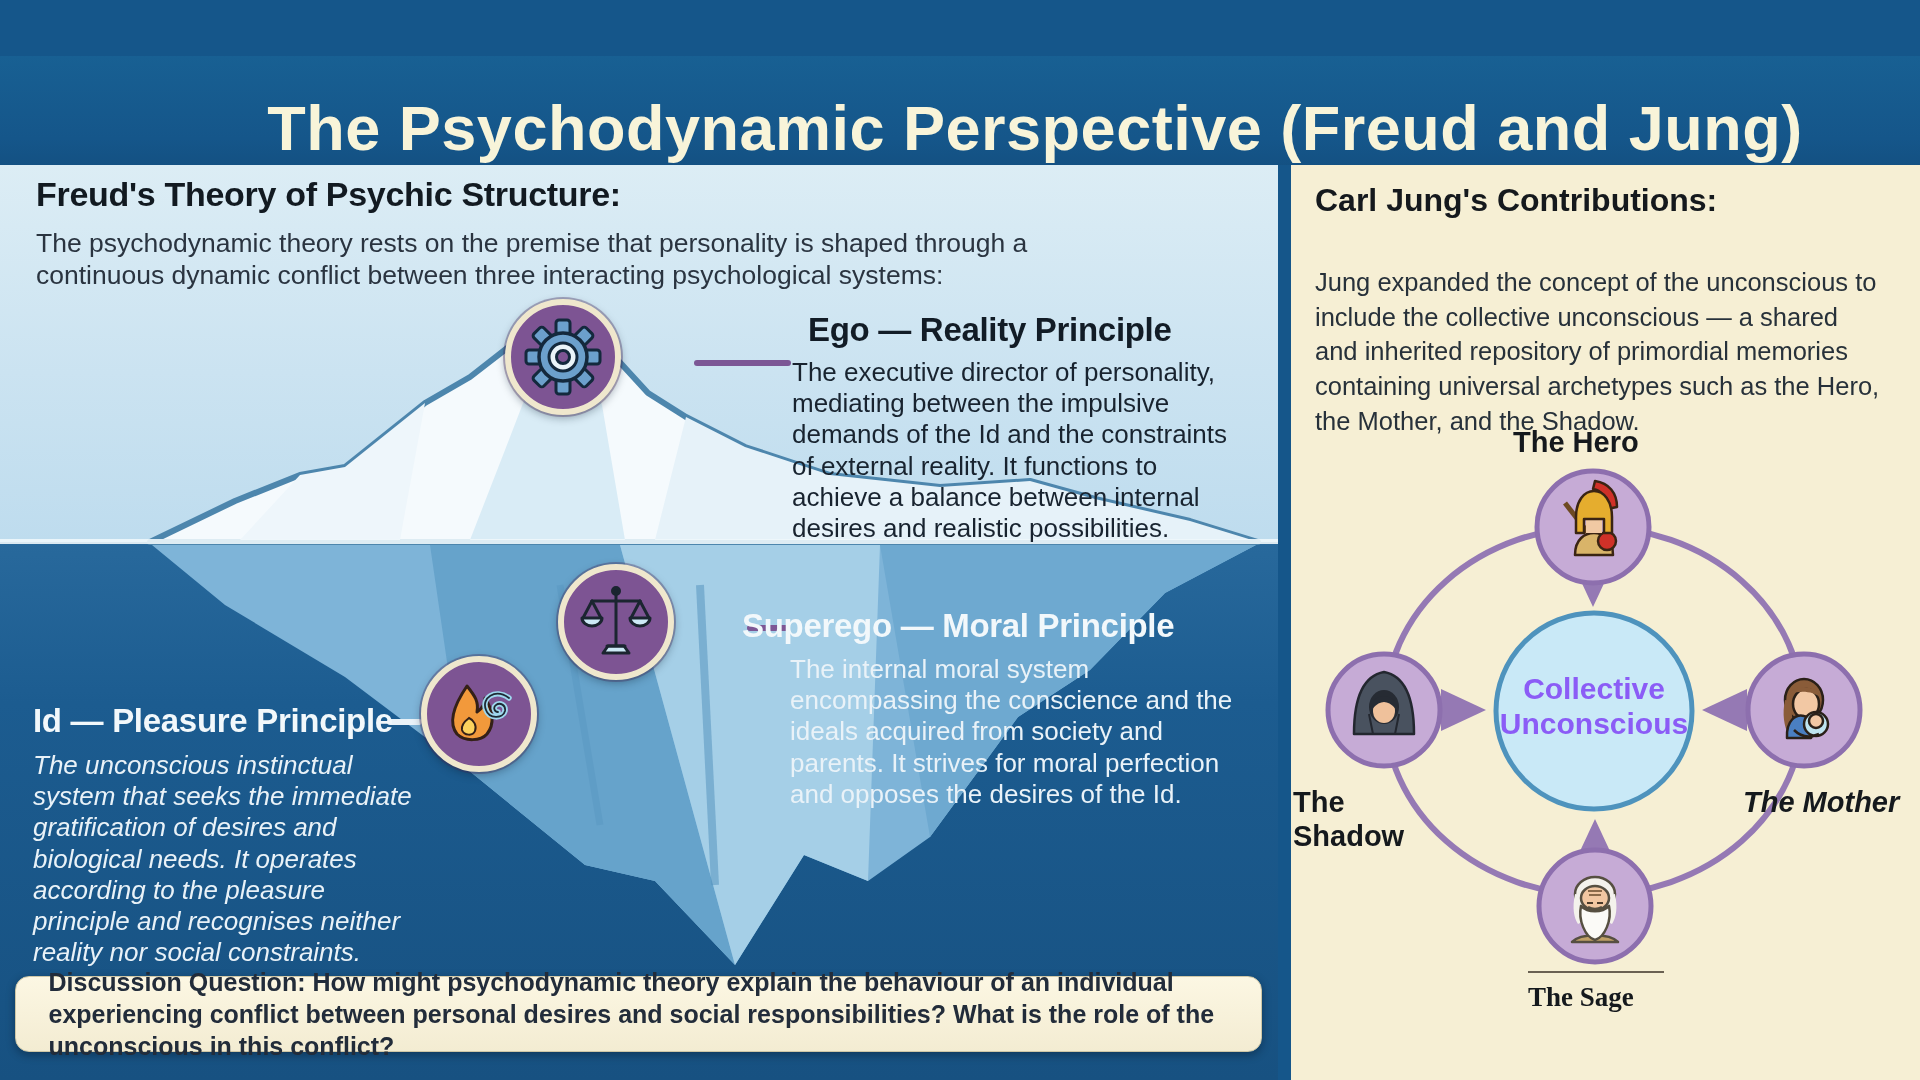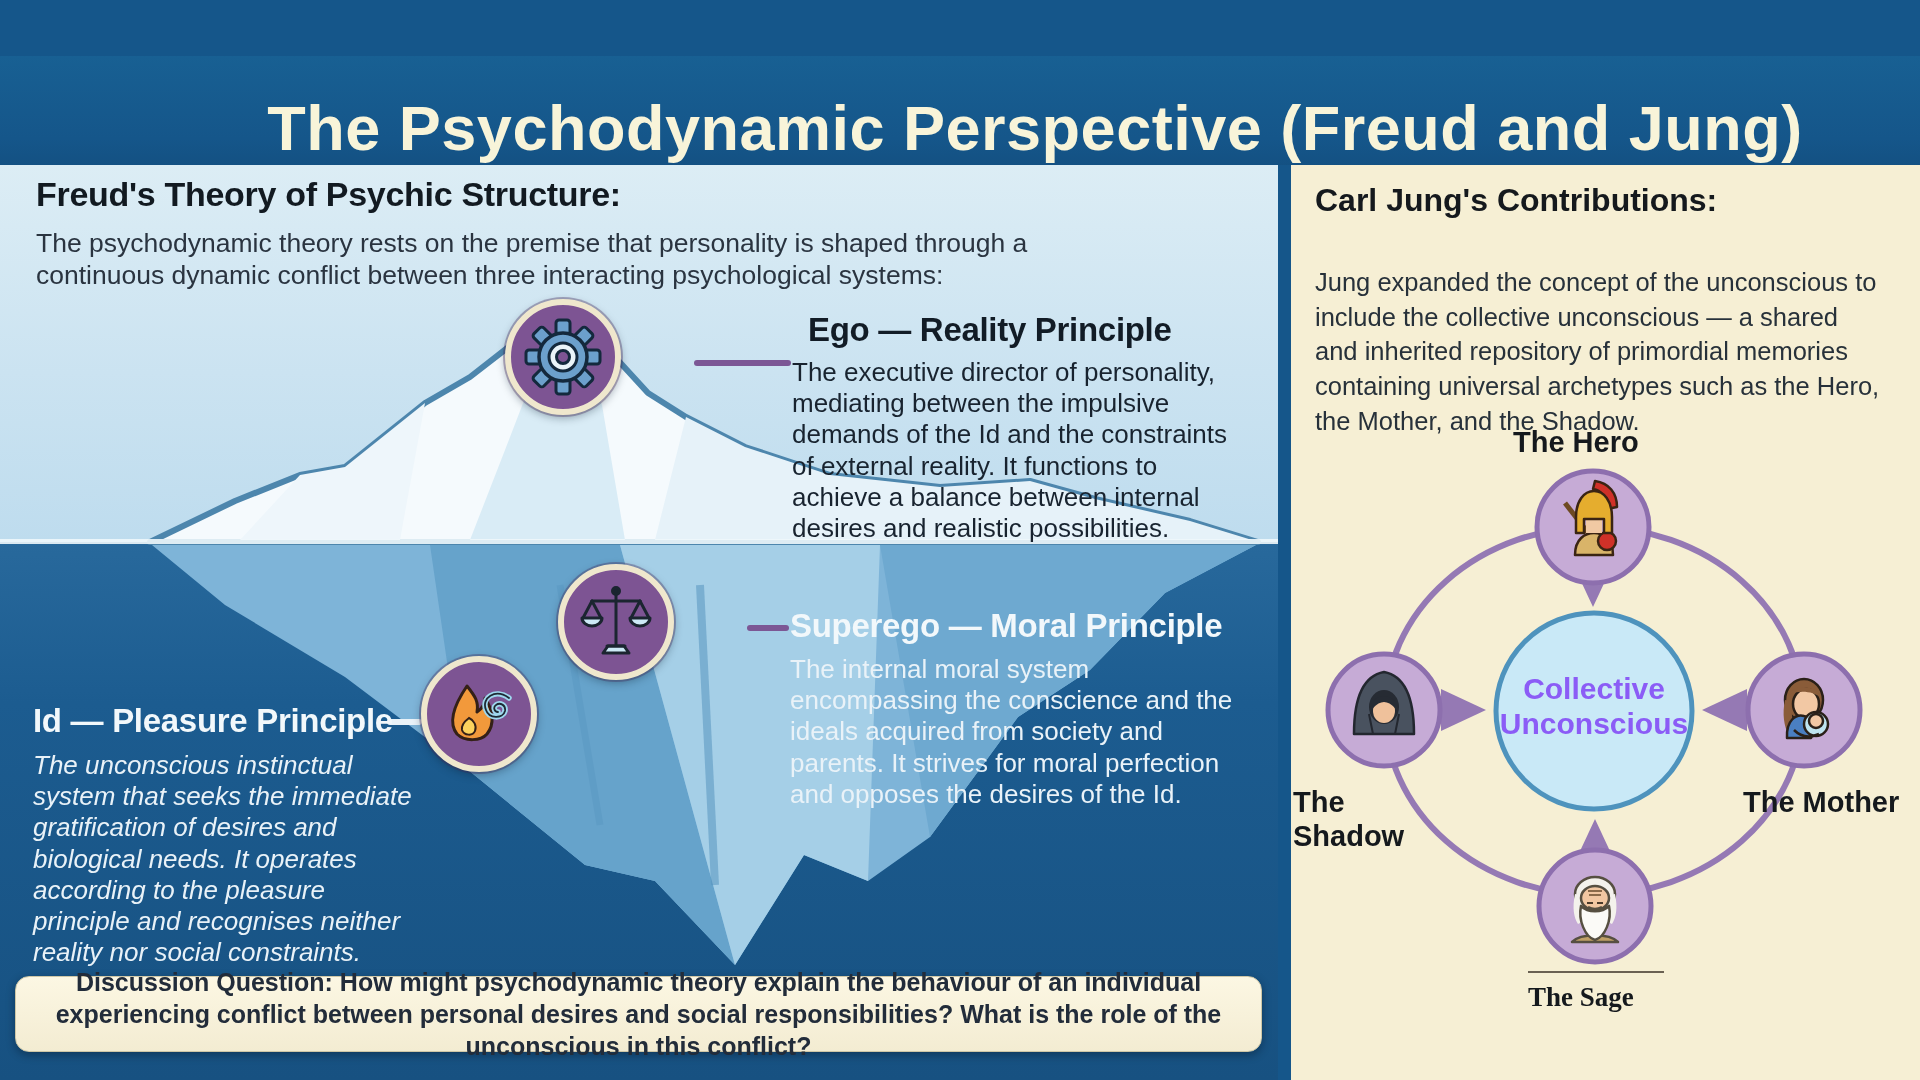--- a/index.html
+++ b/index.html
@@ -22,50 +22,50 @@
 
   .sys-title { position:absolute; font-size:33px; font-weight:700; letter-spacing:-0.3px; }
   .sys-desc  { position:absolute; font-size:26px; line-height:1.2; }
   .dark-text  { color:#121c26;margin-left:16px; }
   .dark-desc  { color:#18232f; }
   .white-text { color:#f2f8fb; }
   .white-desc { color:#e9f2f8; }
 
   .ego-title      { left:792px; top:146px; }
   .ego-desc       { left:792px; top:192px; width:452px; }
-  .superego-title { left:790px; top:442px; }
+  .superego-title { left:742px; top:442px; }
   .superego-desc  { left:790px; top:489px; width:468px; }
   .id-title       { left:33px;  top:537px; }
   .id-desc        { left:33px;  top:585px; width:380px;font-style:italic; }
 
   .icon-circle { position:absolute; width:116px; height:116px; border-radius:50%;
     background:#7d5493; border:6px solid #efe7cd; box-shadow:0 0 0 2px rgba(70,40,90,.35), 0 3px 8px rgba(10,25,40,.35);
     display:flex; align-items:center; justify-content:center; }
   .ego-circle      { left:505px; top:134px; }
   .superego-circle { left:558px; top:399px; }
   .id-circle       { left:421px; top:491px; }
 
   .discussion-box { position:absolute; left:15px; top:811px; width:1247px; height:76px;
     background:linear-gradient(180deg,#fcf7e3 0%,#f3ecd2 100%); border:1px solid #cfc7a6; border-radius:14px;
     box-shadow:0 3px 8px rgba(5,20,35,.4); display:flex; align-items:center; justify-content:center; }
-  .discussion-text { width:1180px; text-align:center; font-size:25px; font-weight:700; color:#222c3a; line-height:1.28; }
+  .discussion-text { width:1180px; font-size:25px; font-weight:700; color:#222c3a; line-height:1.28; }
 
   
   .divider { position:absolute; left:1278px; top:165px; width:13px; height:915px; background:#15568a; }
 
   
   .jung-panel { position:absolute; left:1291px; top:165px; width:629px; height:915px; background:#f6efd4; overflow:hidden; }
   .jung-heading { position:absolute; left:24px; top:17px; font-size:32px; font-weight:700; color:#15191d; }
   .jung-intro { position:absolute; left:24px; top:100px; width:566px; font-size:25.5px; color:#27313a; line-height:1.36; }
   .jung-svg { position:absolute; left:0; top:250px; width:629px; height:665px; }
 
   .arch-label { position:absolute; text-align:left; font-size:29px; font-weight:700; color:#15191d; line-height:1.18; }
   .hero-label   { left:222px; top:260px; width:162px; }
   .shadow-label { left:2px;   top:620px; width:152px; }
-  .mother-label { left:452px; top:620px; width:162px; }
+  .mother-label { left:452px; top:620px; width:162px;font-style:italic; }
   .sage-label   { left:237px; top:806px; width:136px; font-family:"Liberation Serif", serif; font-size:27px;
                   border-top:2px solid #6a6152; padding-top:9px; }
   .center-label { position:absolute; left:194px; top:507px; width:218px; text-align:center;
                   font-size:30px; font-weight:700; color:#8b5cf6; line-height:1.15; }
 </style>
 </head>
 <body>
 
 <div class="stage">
 

